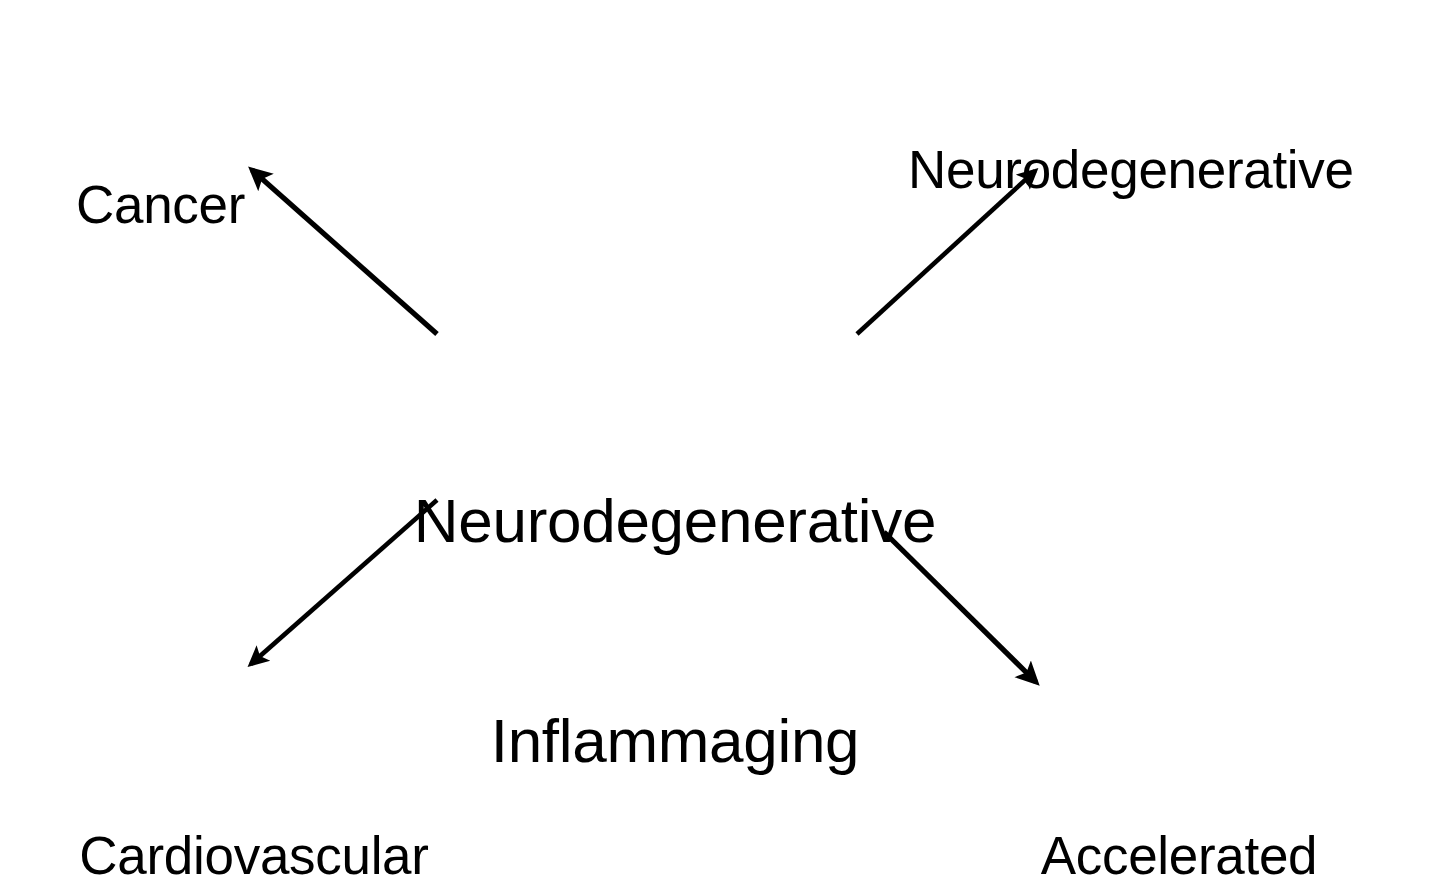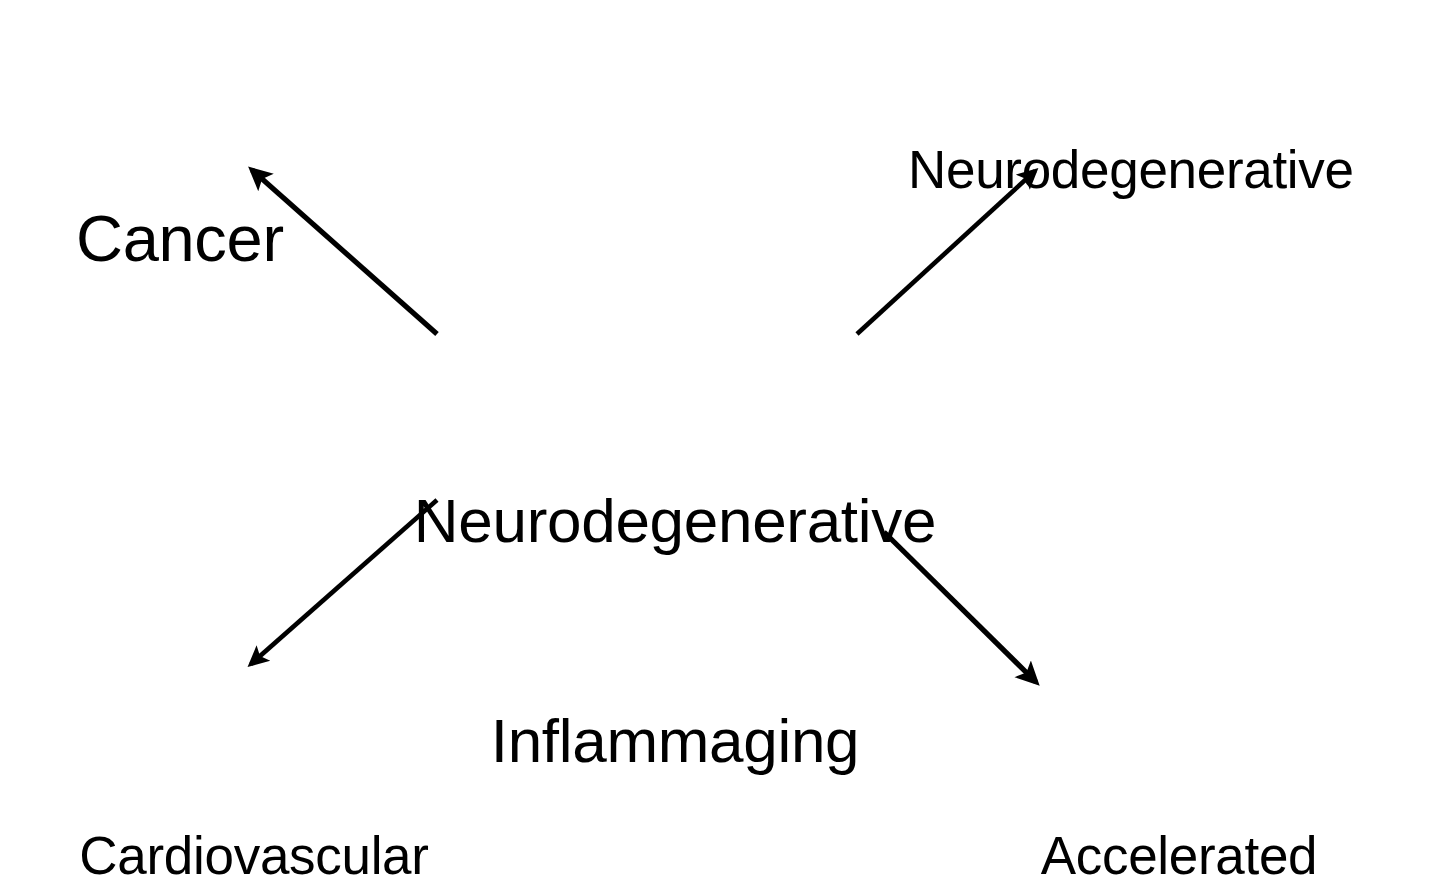--- a/index.html
+++ b/index.html
@@ -42,21 +42,21 @@
     width: 680px;
     font-size: 62px;
     text-align: center;
     line-height: 1.18;
   }
 
   
   #node-cancer {
     left: 76px;
     top: 54px;
-    font-size: 65px;
+    font-size: 53px;
     text-align: right;
   }
 
   
   #node-neuro {
     left: 908px;
     top: 14px;
     width: 548px;
     font-size: 53px;
     text-align: left;

